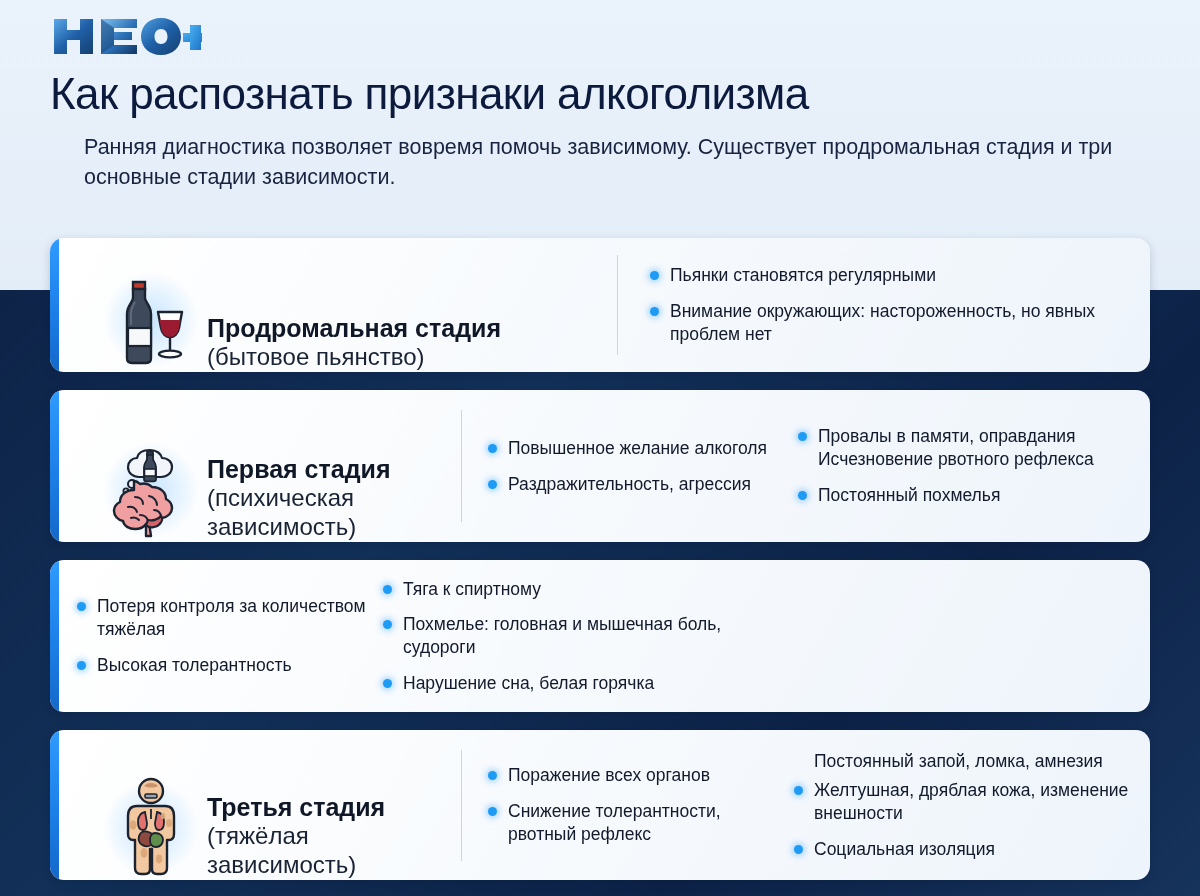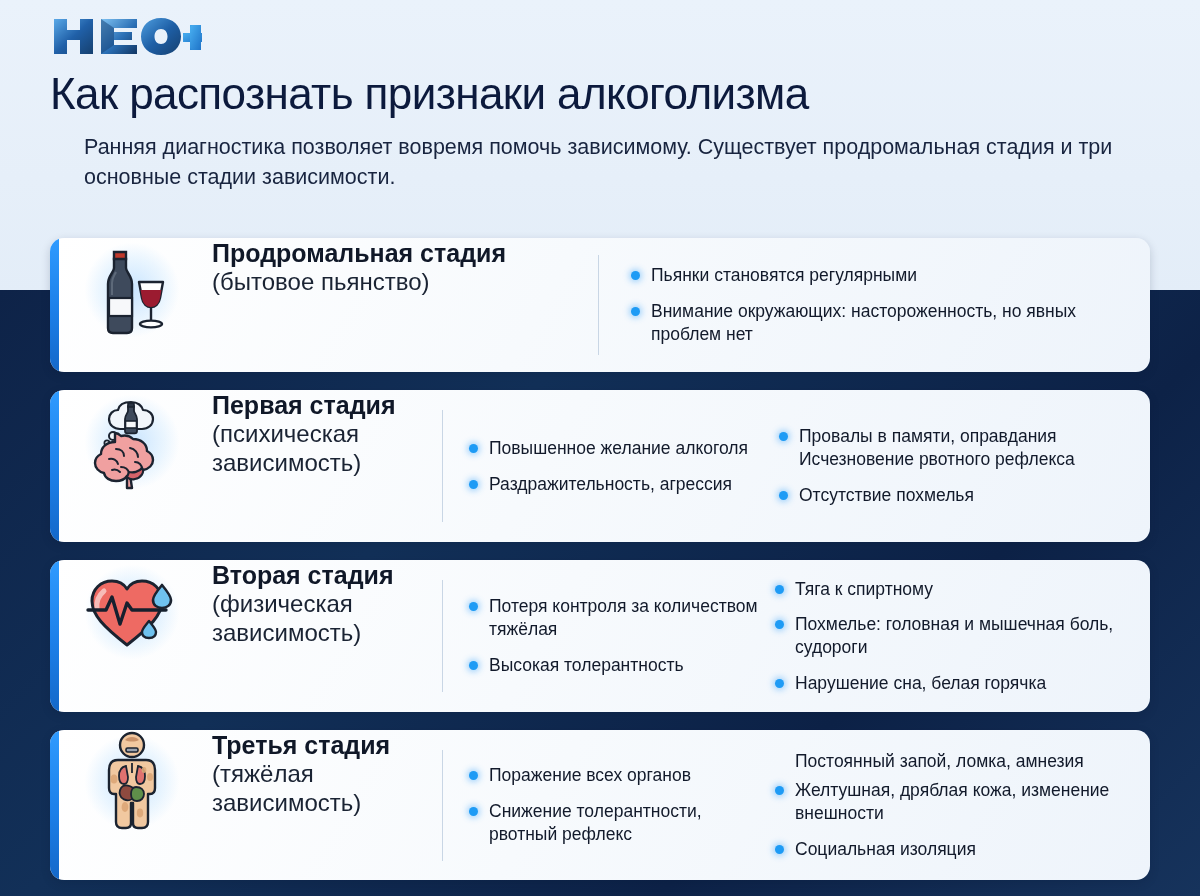--- a/index.html
+++ b/index.html
@@ -95,24 +95,25 @@
     background: linear-gradient(180deg, #2f9bff 0%, #1c7fe8 55%, #1468c9 100%);
   }
 
   .card-1 { height: 134px; }
   .card-2 { height: 152px; }
   .card-3 { height: 152px; }
   .card-4 { height: 150px; }
 
   .card-head {
     display: flex;
-    align-items: flex-start;
-    gap: 30px;
+    align-items: flex-end;
+    gap: 6px;
     padding-left: 32px;
     flex: 0 0 auto;
+    margin-left: 19px;
   }
   .card-1 .card-head { width: 548px; }
   .card-2 .card-head,
   .card-3 .card-head,
   .card-4 .card-head { width: 392px; }
 
   .card-icon {
     width: 100px;
     height: 104px;
     display: flex;
@@ -306,41 +307,26 @@
       </div>
     </div>
     <div class="divider"></div>
     <div class="cols">
       <div class="col col-a">
         <div class="bullet">Повышенное желание алкоголя</div>
         <div class="bullet">Раздражительность, агрессия</div>
       </div>
       <div class="col col-b">
         <div class="bullet">Провалы в памяти, оправдания Исчезновение рвотного рефлекса</div>
-        <div class="bullet">Отсутствие похмелья</div>
+        <div class="bullet">Постоянный похмелья</div>
       </div>
     </div>
   </div>
 
   <div class="card card-3">
-    <div class="card-head">
-      <div class="card-icon">
-        <svg width="96" height="86" viewBox="0 0 96 86">
-          <path d="M43 76 C20 58 8 46 8 32 C8 20 17 12 28 12 C35 12 40 15 43 20 C46 15 51 12 58 12 C69 12 78 20 78 32 C78 46 66 58 43 76 Z" fill="#ee6a63" stroke="#1b2330" stroke-width="3" stroke-linejoin="round"></path>
-          <path d="M20 22 C14 27 12 33 13 40" stroke="#ffffff" stroke-width="5" fill="none" stroke-linecap="round" opacity="0.55"></path>
-          <path d="M4 41 h18 l6-13 l8 27 l7-21 l5 7 h34" stroke="#16202e" stroke-width="3.4" fill="none" stroke-linejoin="round" stroke-linecap="round"></path>
-          <path d="M78 16 c5 6 9 11 9 15 c0 5-4 8-9 8 c-5 0-9-3-9-8 c0-4 4-9 9-15 z" fill="#6fc2ef" stroke="#1b2330" stroke-width="2.6" stroke-linejoin="round"></path>
-          <path d="M65 52 c4 5 7 8 7 11 c0 4-3 6-7 6 c-4 0-7-2-7-6 c0-3 3-6 7-11 z" fill="#6fc2ef" stroke="#1b2330" stroke-width="2.4" stroke-linejoin="round"></path>
-        </svg>
-      </div>
-      <div class="card-titles">
-        <div class="stage-name">Вторая стадия</div>
-        <div class="stage-sub">(физическая зависимость)</div>
-      </div>
-    </div>
     <div class="divider"></div>
     <div class="cols">
       <div class="col col-a">
         <div class="bullet">Потеря контроля за количеством тяжёлая</div>
         <div class="bullet">Высокая толерантность</div>
       </div>
       <div class="col col-b">
         <div class="bullet">Тяга к спиртному</div>
         <div class="bullet">Похмелье: головная и мышечная боль, судороги</div>
         <div class="bullet">Нарушение сна, белая горячка</div>

